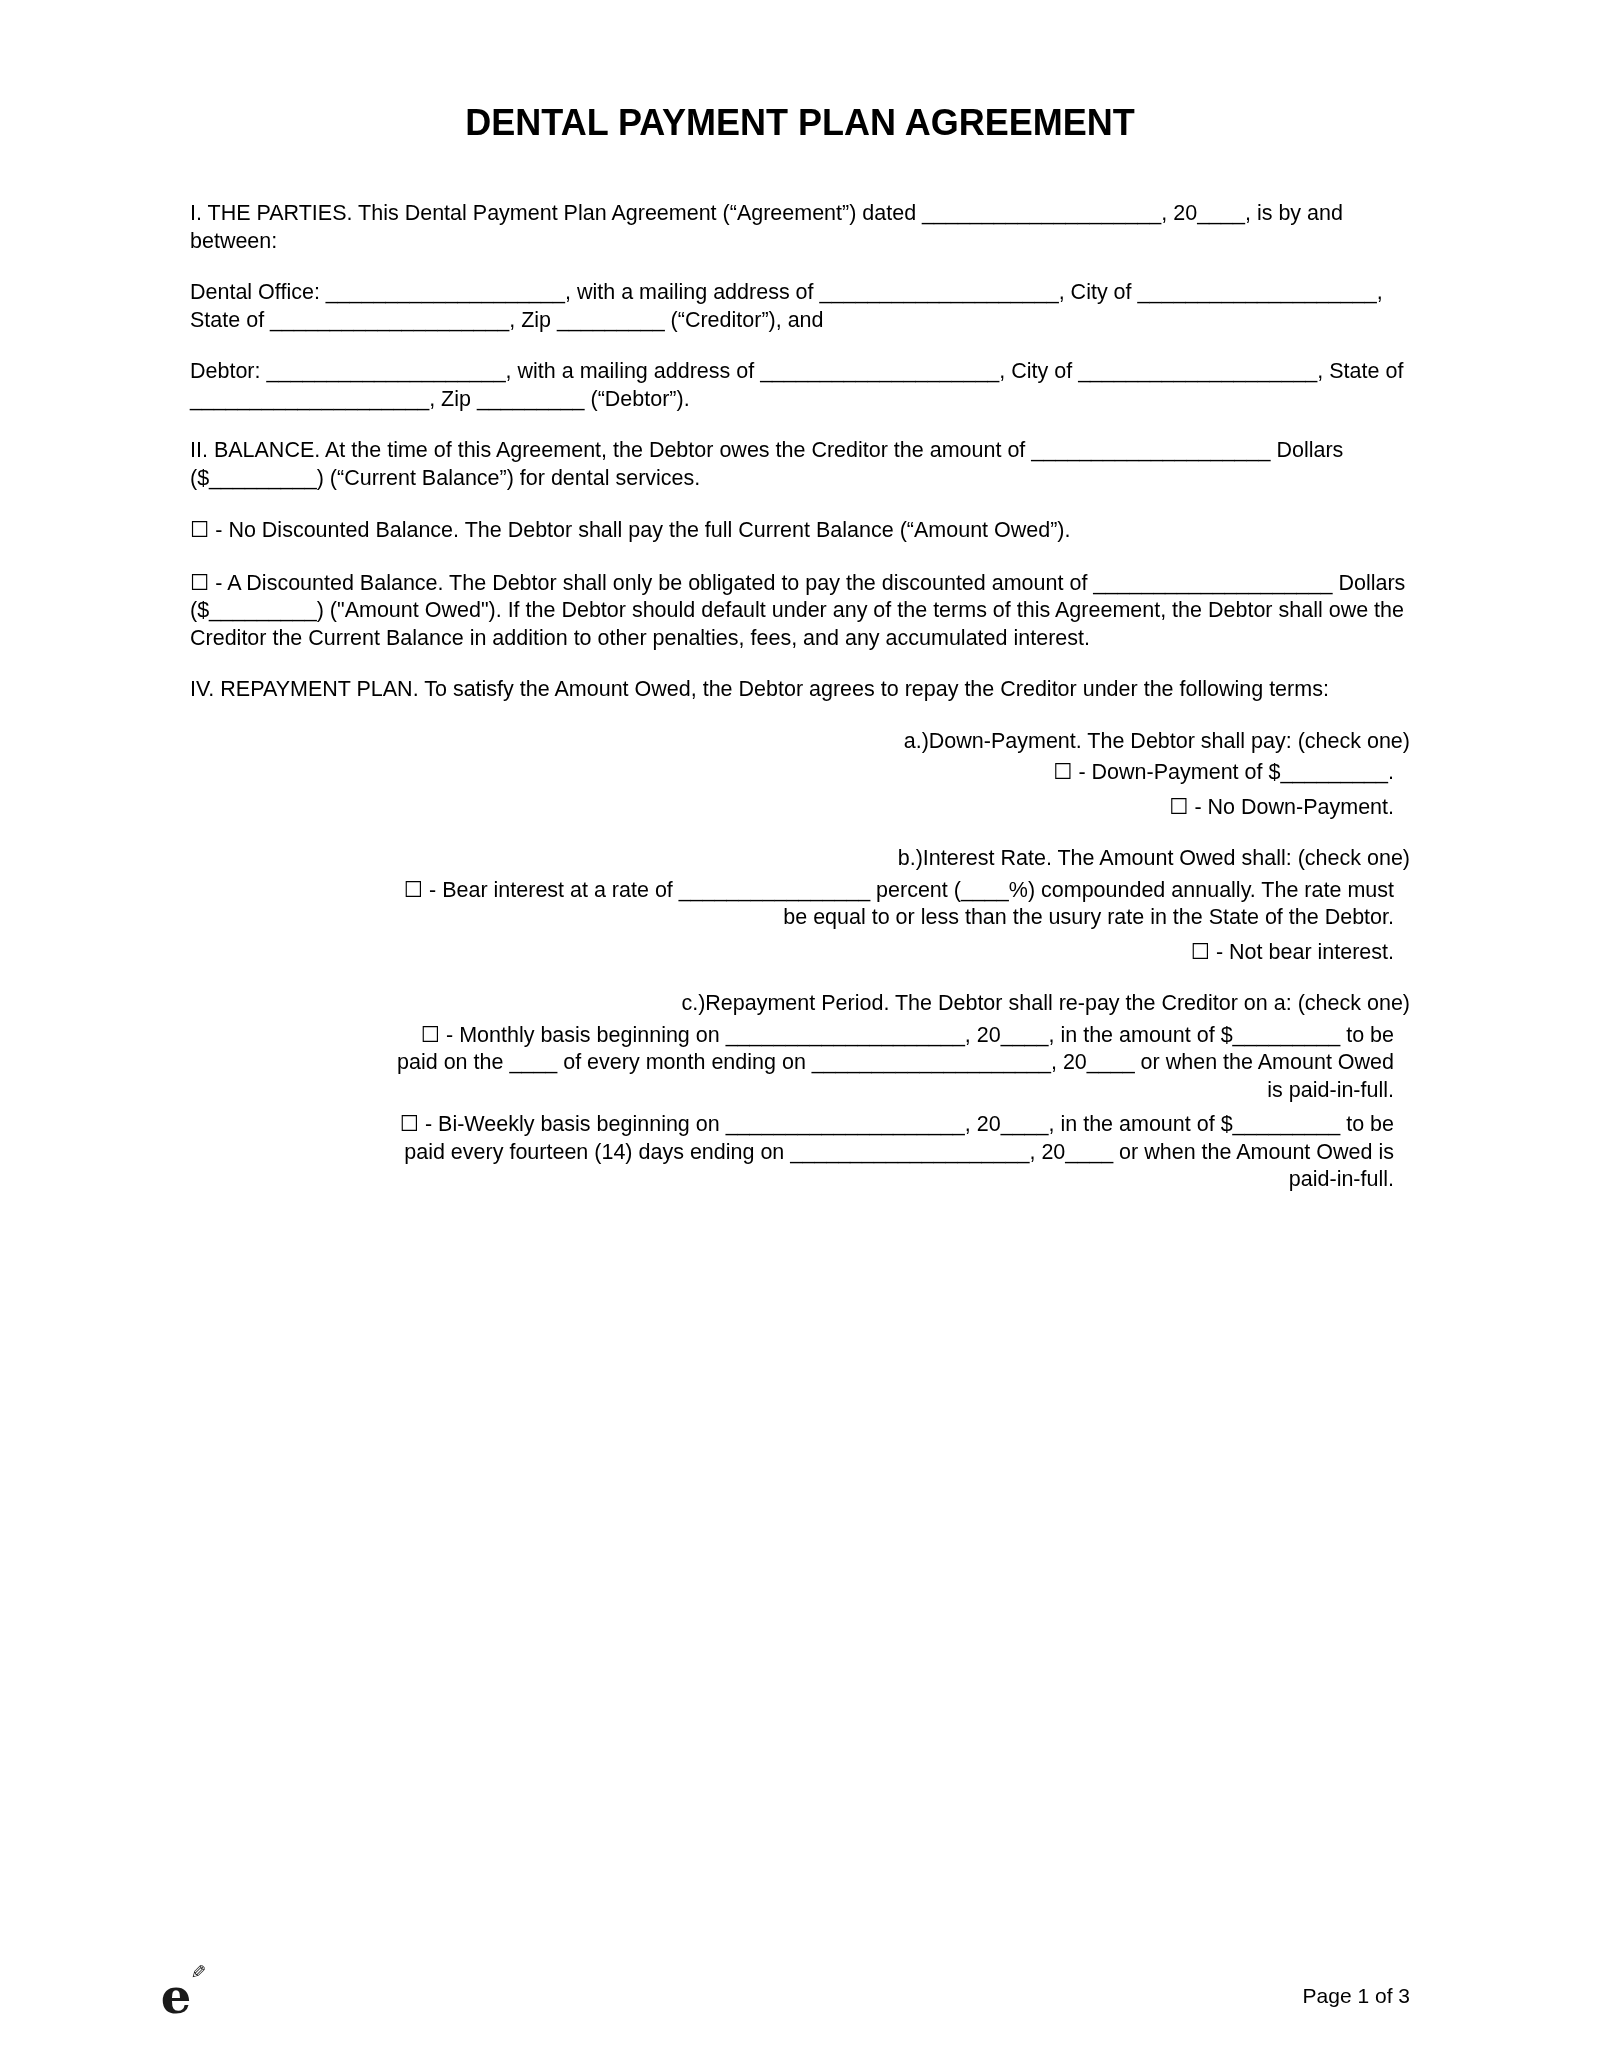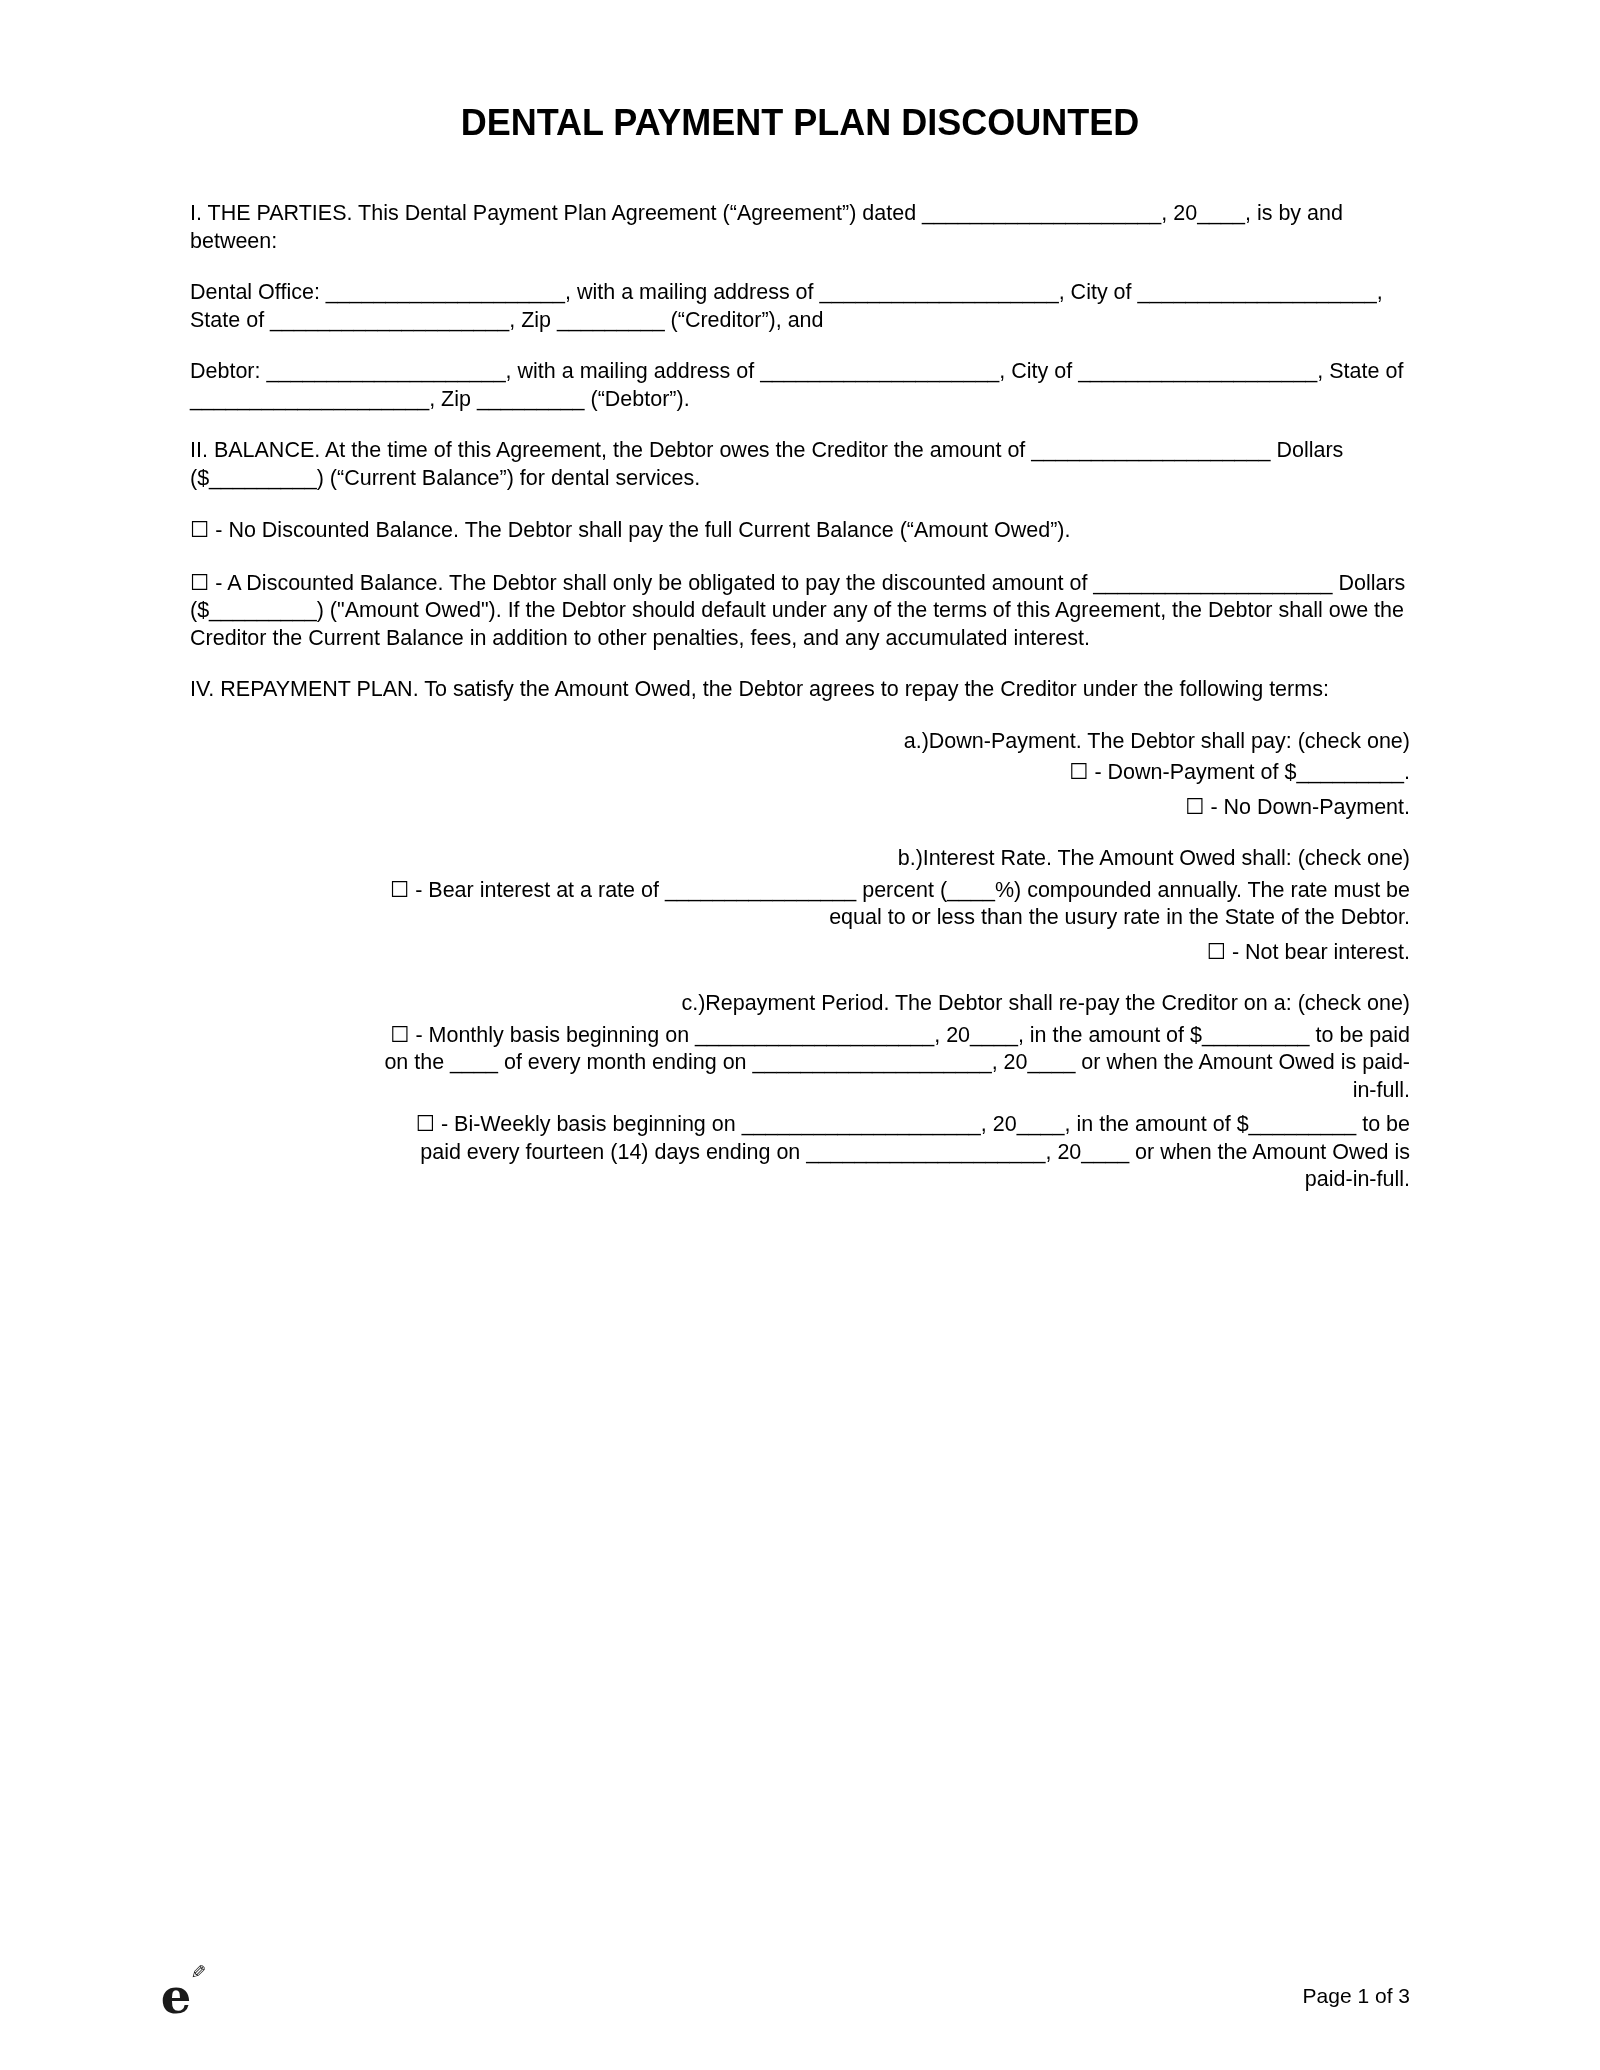--- a/index.html
+++ b/index.html
@@ -21,21 +21,21 @@
     text-align: center;
     font-weight: bold;
     font-size: 36px;
     margin-bottom: 54px;
   }
   .para { margin-bottom: 24px; }
   .bold { font-weight: normal; }
   .list-item { margin-bottom: 24px; padding-left: 46px; text-align: right; }
   .item-head { margin-bottom: 3px; }
   .item-label { display: inline-block; width: 46px; margin-left: -46px; }
-  .sub-option { margin: 0 0 6px 144px; }
+  .sub-option { margin: 0 16px 6px 144px; }
   .sub-option:last-child { margin-bottom: 0; }
   .checkbox { font-family: "DejaVu Sans", sans-serif; }
   .footer-row {
     position: absolute;
     left: 150px;
     right: 190px;
     bottom: 48px;
     display: flex;
     align-items: center;
     justify-content: space-between;
@@ -63,21 +63,21 @@
     color: #1a1a1a;
     transform: rotate(90deg);
   }
   .page-number { font-size: 21px; }
 </style>
 </head>
 <body>
 
 <div class="page">
 
-  <h1 class="doc-title">DENTAL PAYMENT PLAN DISCOUNTED</h1>
+  <h1 class="doc-title">DENTAL PAYMENT PLAN AGREEMENT</h1>
 
   <p class="para"><span class="bold">I. THE PARTIES</span><span>. This Dental Payment Plan Agreement (“Agreement”) dated ____________________, 20____, is by and between:</span></p>
 
   <p class="para">Dental Office: ____________________, with a mailing address of ____________________, City of ____________________, State of ____________________, Zip _________ (“Creditor”), and</p>
 
   <p class="para">Debtor: ____________________, with a mailing address of ____________________, City of ____________________, State of ____________________, Zip _________ (“Debtor”).</p>
 
 
   <p class="para"><span class="bold">II. BALANCE</span><span>. At the time of this Agreement, the Debtor owes the Creditor the amount of ____________________ Dollars ($_________) (“Current Balance”) for dental services.</span></p>
 

